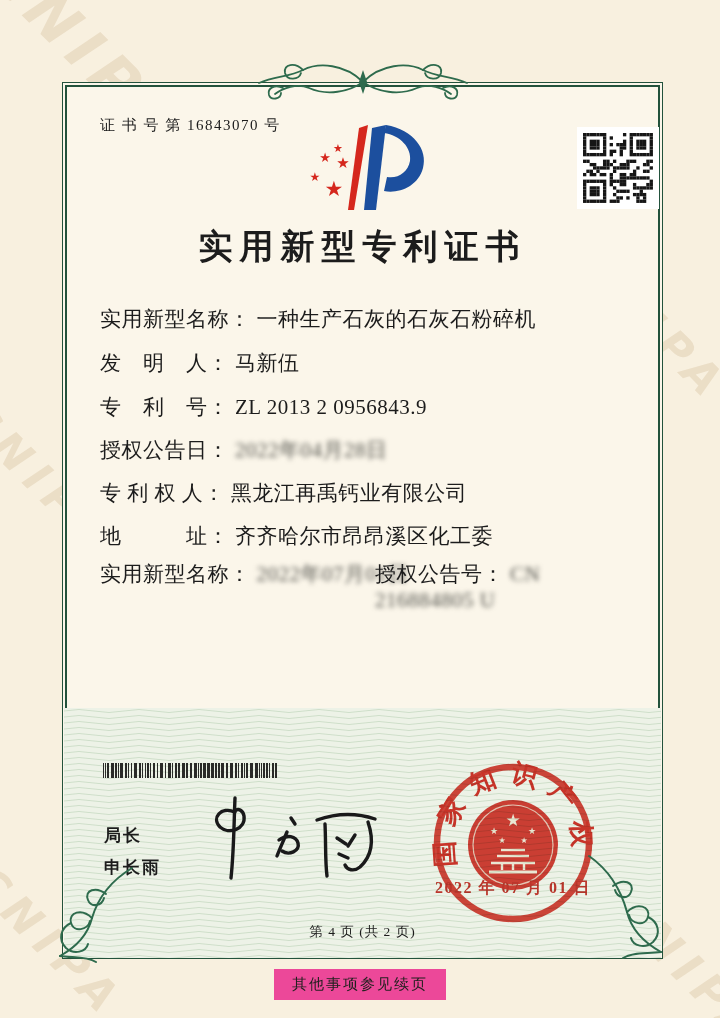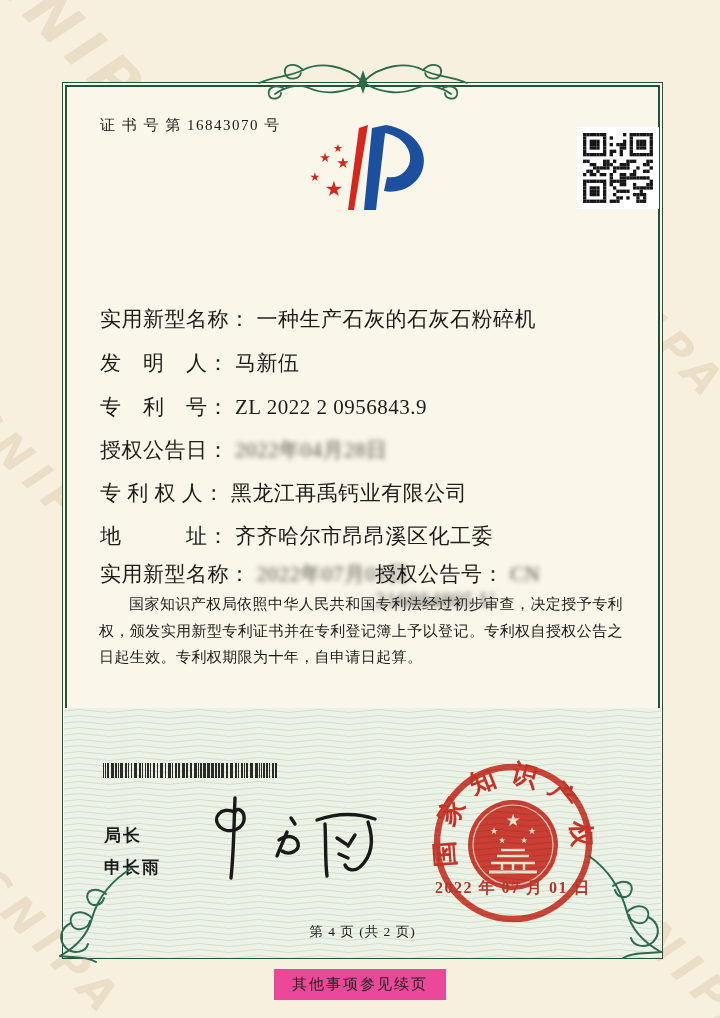--- a/index.html
+++ b/index.html
@@ -343,48 +343,48 @@
         <rect x="65.94" y="69.27000000000001" width="3.33" height="3.33"></rect>
         <rect x="32.64" y="72.6" width="3.33" height="3.33"></rect>
         <rect x="35.97" y="72.6" width="3.33" height="3.33"></rect>
         <rect x="39.3" y="72.6" width="3.33" height="3.33"></rect>
         <rect x="59.28" y="72.6" width="3.33" height="3.33"></rect>
         <rect x="62.61" y="72.6" width="3.33" height="3.33"></rect>
         <rect x="65.94" y="72.6" width="3.33" height="3.33"></rect>
       </g>
   </svg>
 
+  <div class="title">实用新型专利证书</div>
 
   <div class="field-row" style="top:305px">
     <span class="flabel">实用新型名称：</span><span class="fvalue">一种生产石灰的石灰石粉碎机</span>
   </div>
   <div class="field-row" style="top:349px">
     <span class="flabel">发　明　人：</span><span class="fvalue">马新伍</span>
   </div>
   <div class="field-row" style="top:393px">
-    <span class="flabel">专　利　号：</span><span class="fvalue">ZL 2022 2 0956843.9</span>
+    <span class="flabel">专　利　号：</span><span class="fvalue">ZL 2013 2 0956843.9</span>
   </div>
   <div class="field-row" style="top:436px">
     <span class="flabel">授权公告日：</span><span class="fvalue redacted">2022年04月28日</span>
   </div>
   <div class="field-row" style="top:522px">
     <span class="flabel">地　　　址：</span><span class="fvalue">齐齐哈尔市昂昂溪区化工委</span>
   </div>
   <div class="field-row" style="top:479px">
     <span class="flabel">专 利 权 人：</span><span class="fvalue">黑龙江再禹钙业有限公司</span>
   </div>
   <div class="field-row" style="top:560px">
     <span class="flabel">实用新型名称：</span><span class="fvalue redacted">2022年07月01日</span>
     <span class="pair2">
       <span class="flabel">授权公告号：</span><span class="fvalue redacted">CN 216884805 U</span>
     </span>
   </div>
 
   <div class="paras">
-    <p>国家知识产权局依照中华人民共和国专利法经过初步审查，决定授予专利权，颁发实用新型专利证书并在专利登记簿上予以登记。专利权自授权公告之日起生效。专利权期限为十年，自申请日起算。</p>
   </div>
 
   <svg class="guilloche" width="597" height="250" viewBox="0 0 597 250">
     <defs>
       <pattern id="wv" width="60" height="6" patternUnits="userSpaceOnUse">
         <path d="M0,3 Q15,0 30,3 T60,3" stroke="#cbdcc6" stroke-width="0.9" fill="none"></path>
       </pattern>
     </defs>
     <rect width="597" height="250" fill="#edf2e7"></rect>
     <rect width="597" height="250" fill="url(#wv)"></rect>

